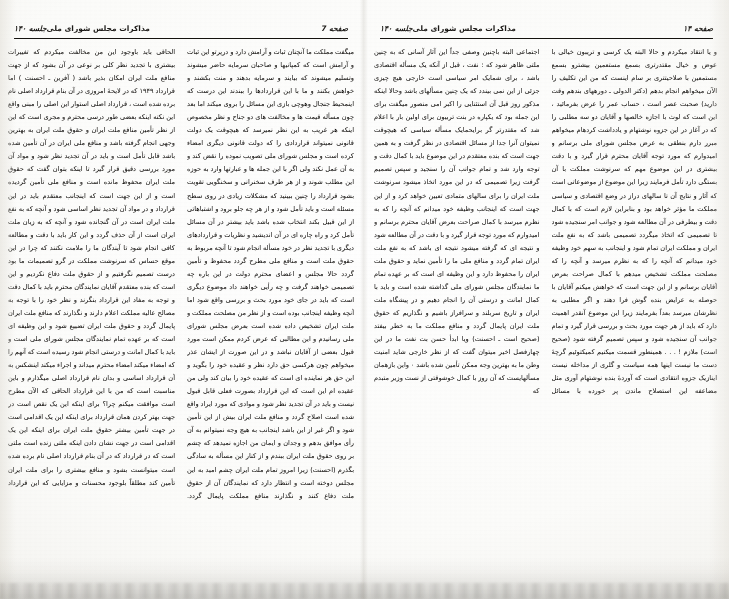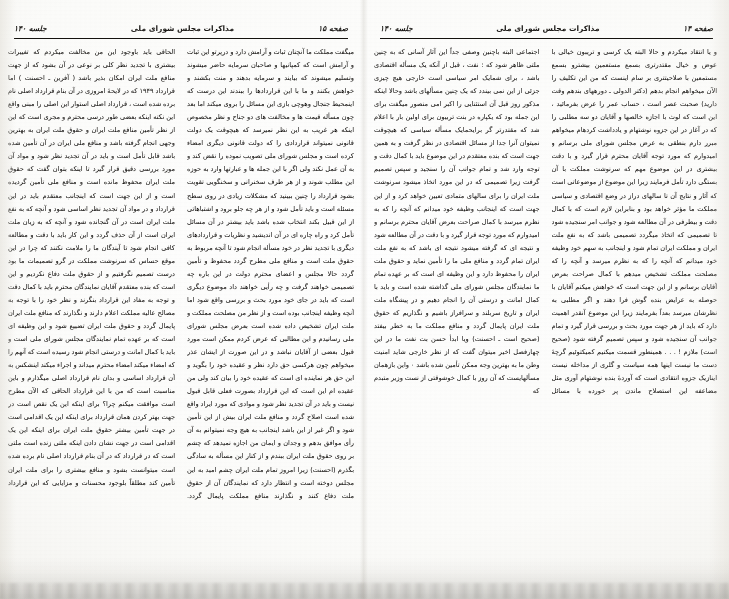--- a/index.html
+++ b/index.html
@@ -85,21 +85,21 @@
     align-items: center;
     direction: rtl;
     color: #1d1b18;
     font-size: 7.5px;
     font-weight: bold;
     letter-spacing: .2px;
   }
   #page-left  .running-head { left: 14px; right: 14px; }
   #page-right .running-head { left: 14px; right: 16px; }
   .rh-side   { flex: 0 0 auto; white-space: nowrap; font-style: italic; }
-  .rh-center { flex: 1 1 auto; text-align: center; white-space: nowrap; }
+  .rh-center { flex: 1 1 auto; text-align: left; white-space: nowrap; }
   .rule {
     position: absolute;
     height: 0;
     border-top: 1.6px solid #15130f;
     top: 38px;
   }
   #page-left  .rule { left: 14px; right: 14px; }
   #page-right .rule { left: 14px; right: 16px; }
 
   
@@ -142,21 +142,21 @@
 </head>
 <body>
 
 <div id="scan">
 
   <div id="paper-bg"></div>
 
   <div class="page" id="page-left">
 
     <div class="running-head">
-      <div class="rh-side">صفحه ۱۵</div>
+      <div class="rh-side">صفحه 7</div>
       <div class="rh-center">مذاکرات مجلس شورای ملی</div>
       <div class="rh-side">جلسه ۱۴۰</div>
     </div>
     <div class="rule"></div>
 
     <div class="cols">
       <div class="col">
         <p class="col-inner">میگفت مملکت ما آنچنان ثبات و آرامش دارد و درپرتو این ثبات و آرامش است که کمپانیها و صاحبان سرمایه حاضر میشوند وتسلیم میشوند که بیایند و سرمایه بدهند و منت بکشند و خواهش بکنند و ما با این قراردادها را ببندند این درست که اینمحیط جنجال وهوچی بازی این مسائل را بروی میکند اما بعد چون مسأله قیمت ها و مخالفت های دو جناح و نظر مخصوص اینکه هر غریب به این نظر نمیرسد که هیچوقت یک دولت قانونی نمیتواند قراردادی را که دولت قانونی دیگری امضاء کرده است و مجلس شورای ملی تصویب نموده را نقض کند و به آن عمل نکند ولی اگر با این جمله ها و عبارتها وارد به حوزه این مطلب شوند و از هر طرف سخنرانی و سخنگویی تقویت بشود قرارداد را چنین ببینید که مشکلات زیادی در روی سطح مسئله است و باید تأمل شود و از هر چه جلو برود و اشتباهاتی از این قبیل بکند انتخاب شده باشد باید بیشتر در آن مسائل تأمل کرد و راه چاره ای در آن اندیشید و نظریات و قراردادهای دیگری با تجدید نظر در خود مسأله انجام شود تا آنچه مربوط به حقوق ملت است و منافع ملی مطرح گردد محفوظ و تأمین گردد حالا مجلس و اعضای محترم دولت در این باره چه تصمیمی خواهند گرفت و چه رأیی خواهند داد موضوع دیگری است که باید در جای خود مورد بحث و بررسی واقع شود اما آنچه وظیفه اینجانب بوده است و از نظر من مصلحت مملکت و ملت ایران تشخیص داده شده است بعرض مجلس شورای ملی رسانیدم و این مطالبی که عرض کردم ممکن است مورد قبول بعضی از آقایان نباشد و در این صورت از ایشان عذر میخواهم چون هرکسی حق دارد نظر و عقیده خود را بگوید و این حق هر نماینده ای است که عقیده خود را بیان کند ولی من عقیده ام این است که این قرارداد بصورت فعلی قابل قبول نیست و باید در آن تجدید نظر شود و موادی که مورد ایراد واقع شده است اصلاح گردد و منافع ملت ایران بیش از این تأمین شود و اگر غیر از این باشد اینجانب به هیچ وجه نمیتوانم به آن رأی موافق بدهم و وجدان و ایمان من اجازه نمیدهد که چشم بر روی حقوق ملت ایران ببندم و از کنار این مسأله به سادگی بگذرم (احسنت) زیرا امروز تمام ملت ایران چشم امید به این مجلس دوخته است و انتظار دارد که نمایندگان آن از حقوق ملت دفاع کنند و نگذارند منافع مملکت پایمال گردد.</p>
       </div>
       <div class="col">

